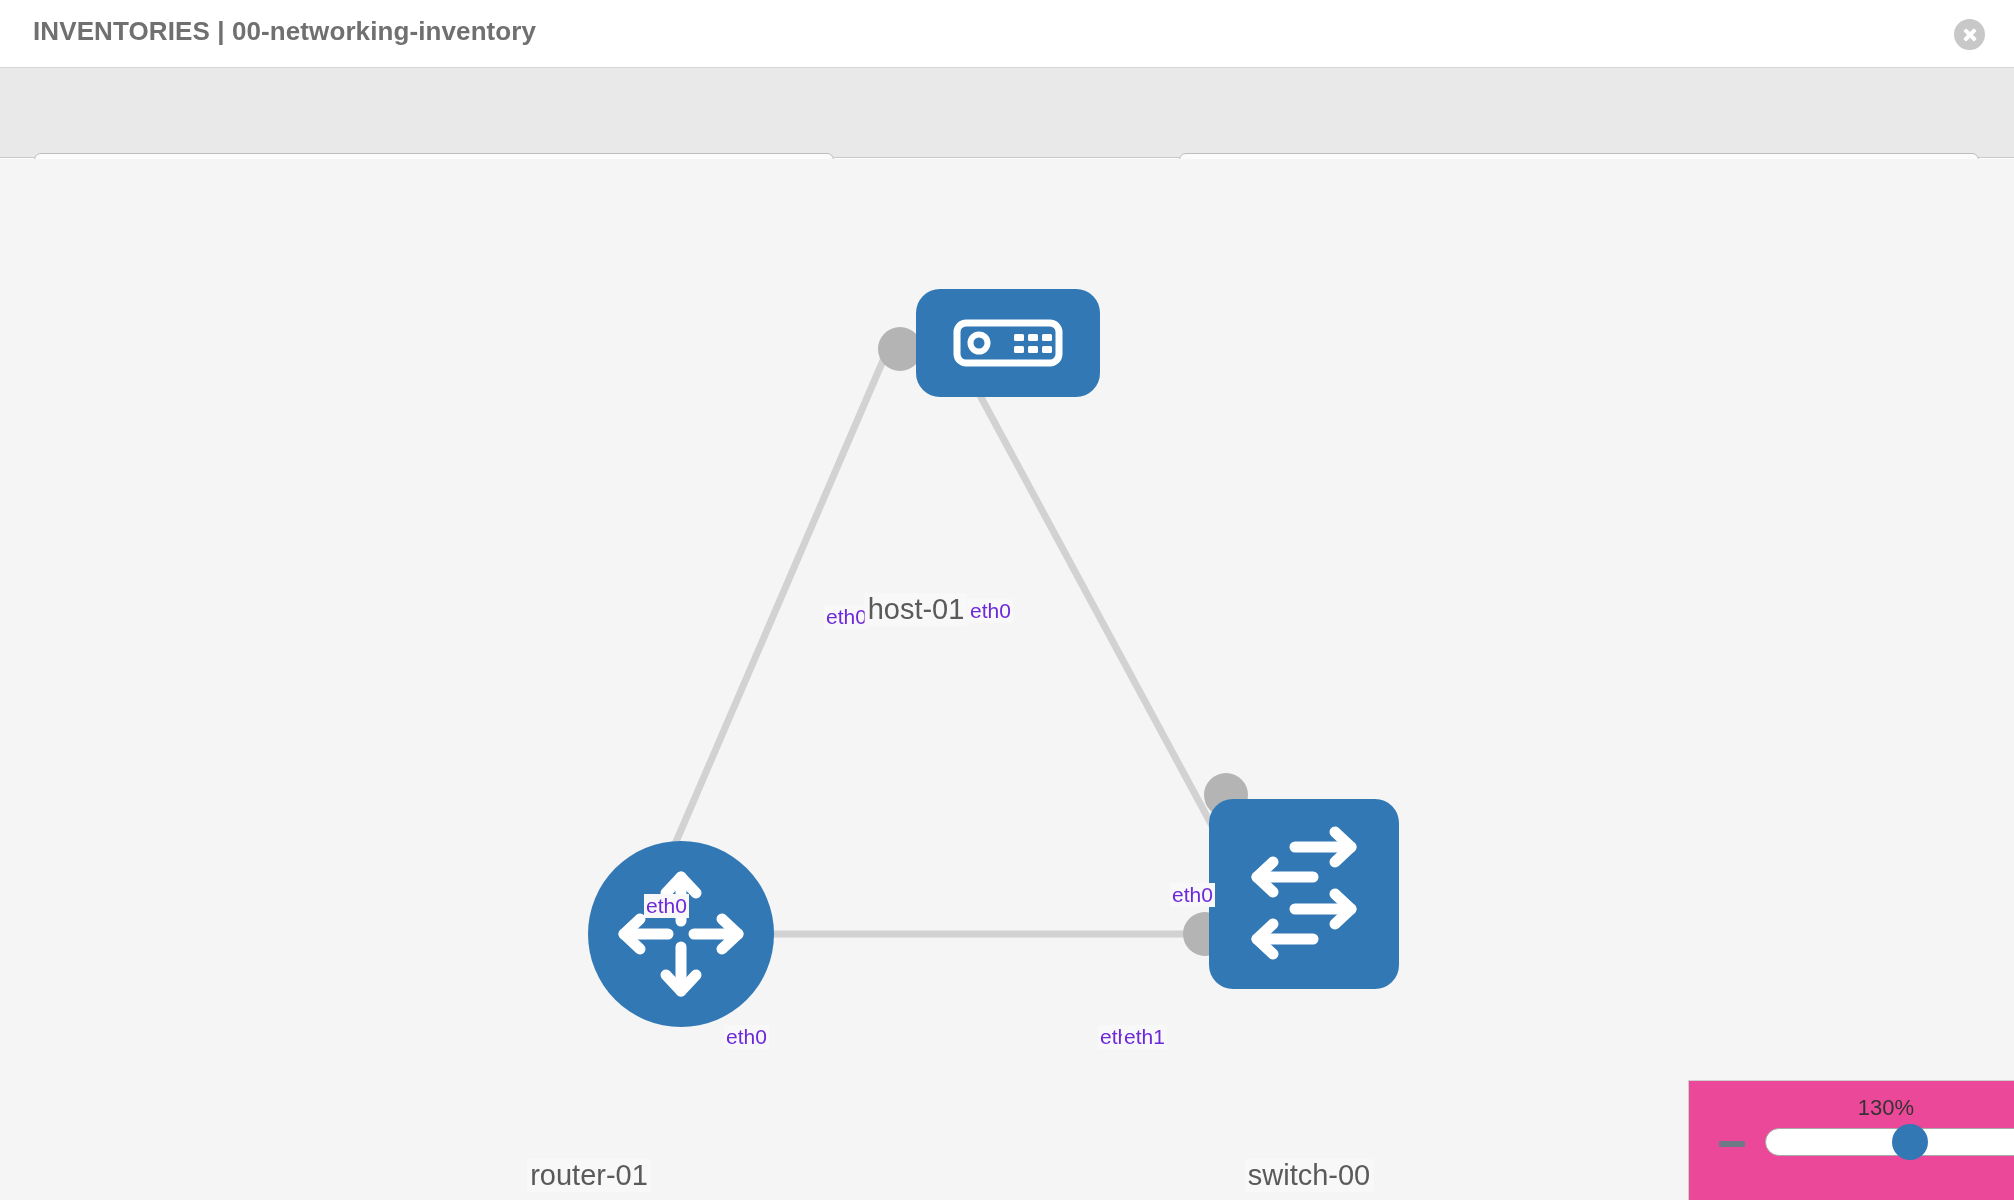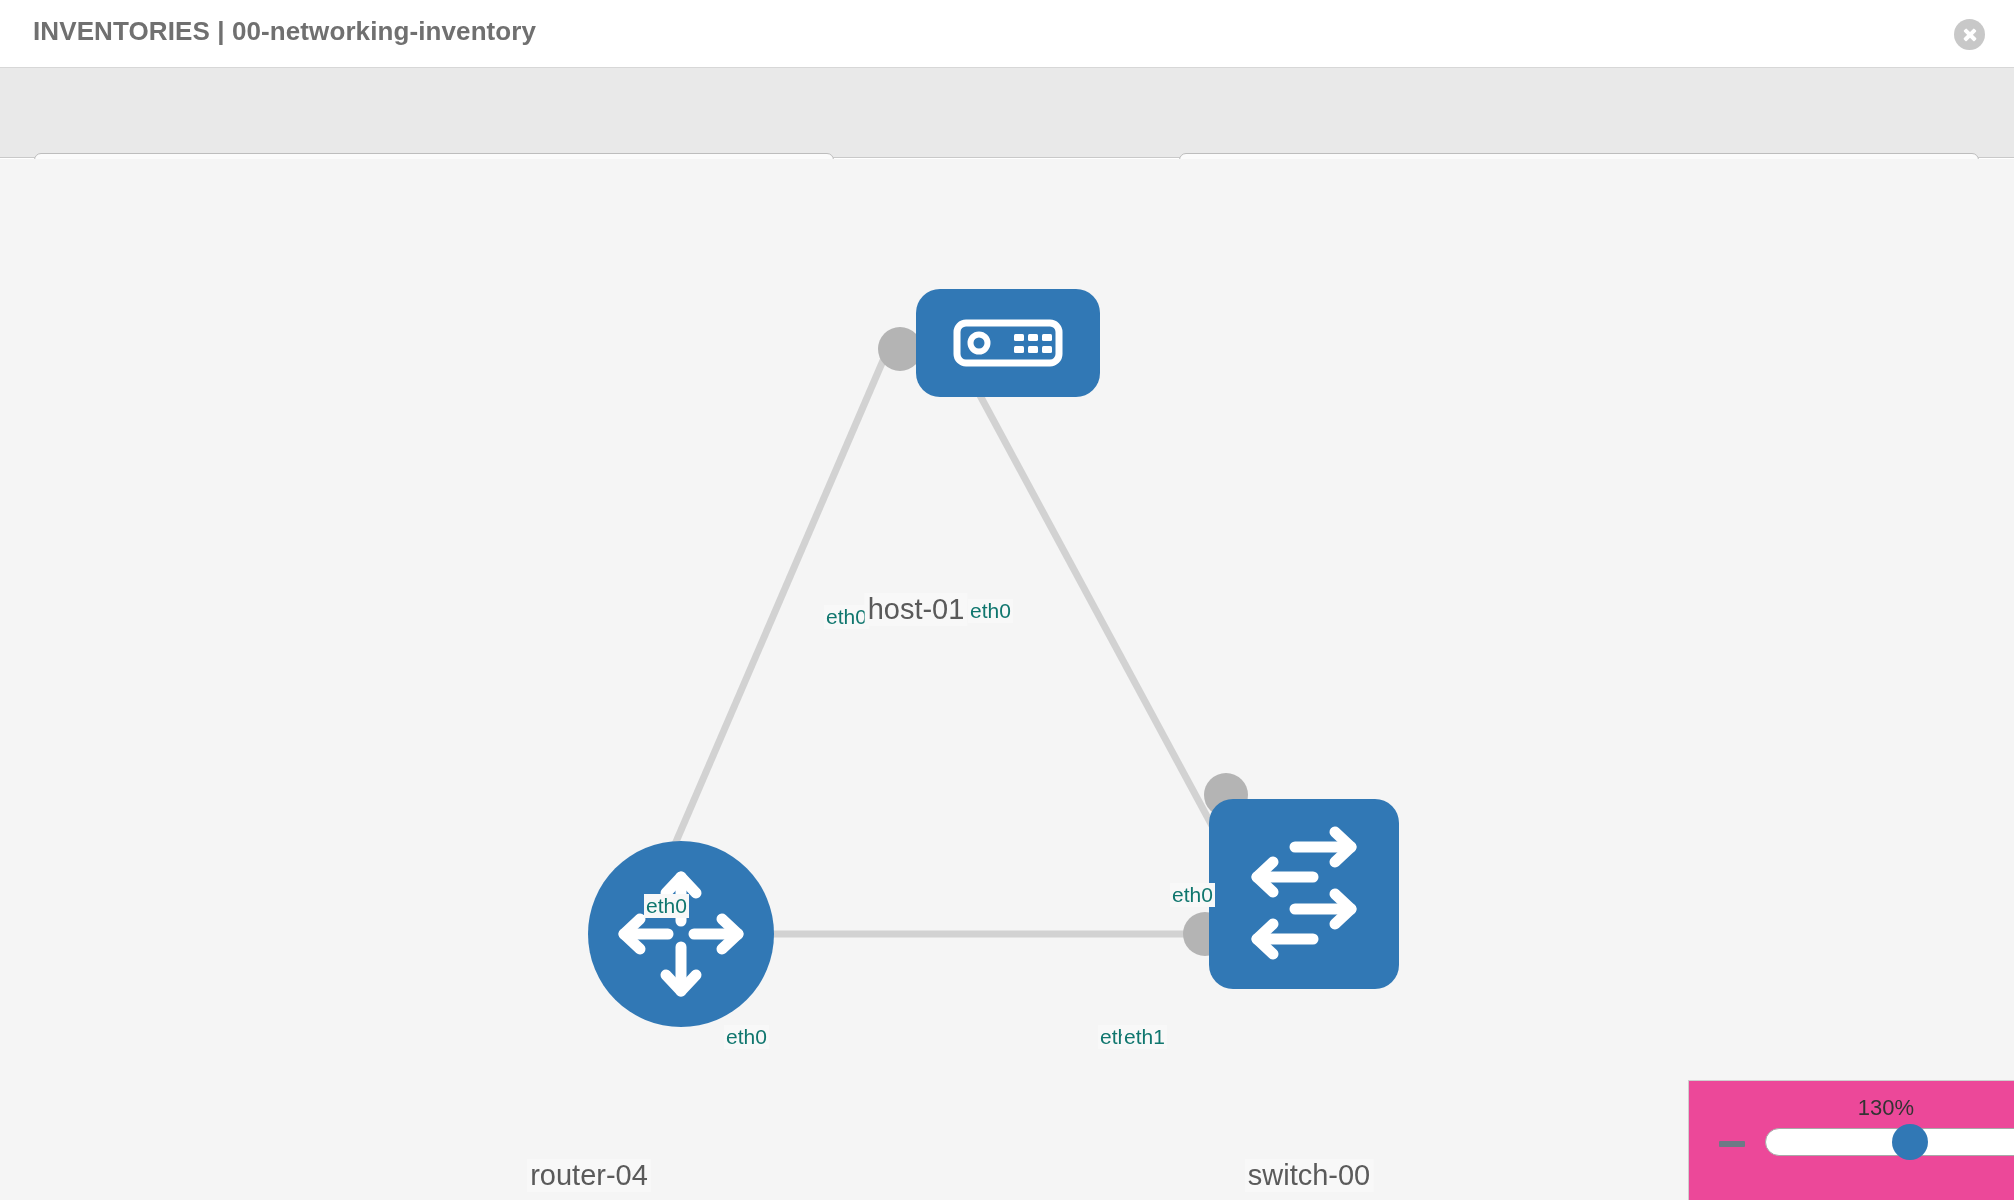--- a/index.html
+++ b/index.html
@@ -121,21 +121,21 @@
     left: 0; top: 159px;
     width: 2014px; height: 1041px;
     background: #f5f5f5;
     overflow: hidden;
   }
   .canvas svg { position: absolute; left: 0; top: 0; }
 
   .edge-label {
     position: absolute;
     font-size: 21px;
-    color: #0f766e;
+    color: #6d28d9;
     background: #f8f8f8;
     padding: 0 2px;
     white-space: nowrap;
     line-height: 1.15;
     text-align: center;
   }
 
   .node-label {
     position: absolute;
     font-size: 29px;
@@ -326,21 +326,21 @@
 
     <div class="edge-label" style="left:824px;  top:446px;">eth0</div>
     <div class="edge-label" style="left:968px;  top:440px;">eth0</div>
     <div class="edge-label" style="left:644px;  top:735px;">eth0</div>
     <div class="edge-label" style="left:1170px; top:724px;">eth0</div>
     <div class="edge-label" style="left:724px;  top:866px;">eth0</div>
     <div class="edge-label" style="left:1098px; top:866px;">eth0</div>
     <div class="edge-label" style="left:1122px; top:866px;">eth1</div>
 
     <div class="node-label" style="left:916px;  top:434px;">host-01</div>
-    <div class="node-label" style="left:589px;  top:1000px;">router-04</div>
+    <div class="node-label" style="left:589px;  top:1000px;">router-01</div>
     <div class="node-label" style="left:1303px; top:1000px;margin-left:6px;">switch-00</div>
   </div>
 
   <div class="zoom-panel">
     <div class="zoom-value">130%</div>
     <div class="zoom-minus"></div>
     <div class="zoom-track">
       <div class="zoom-thumb"></div>
     </div>
     <div class="zoom-plus"></div>

